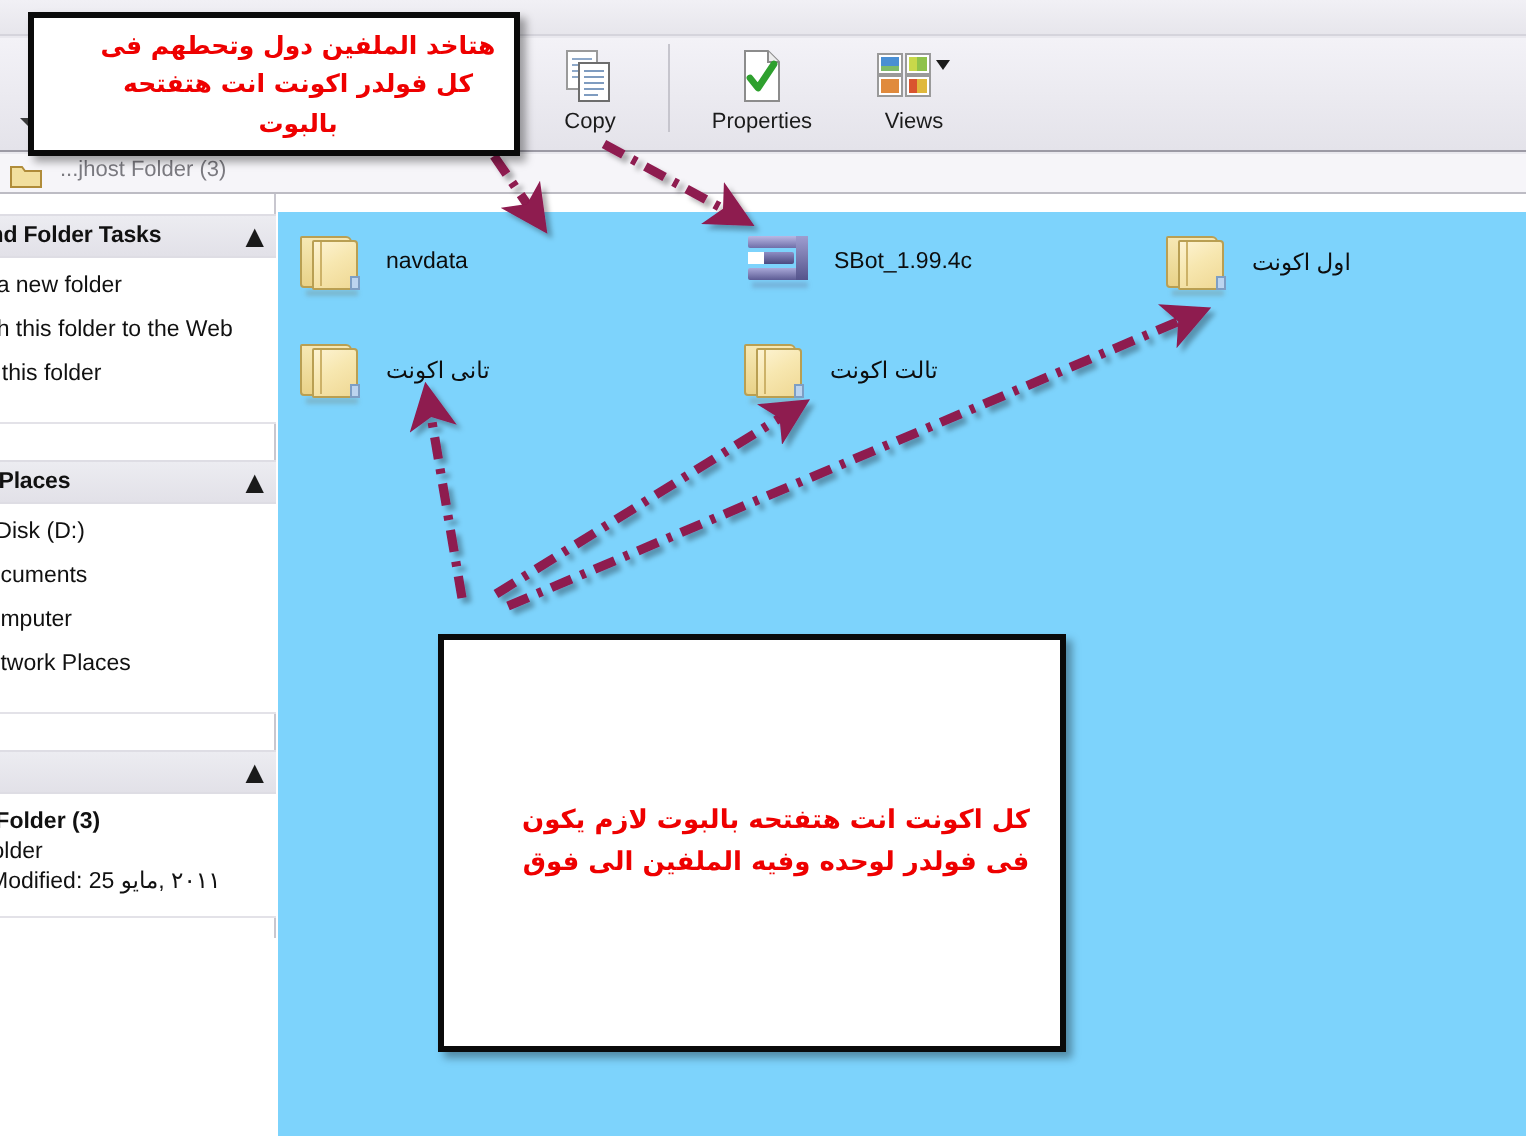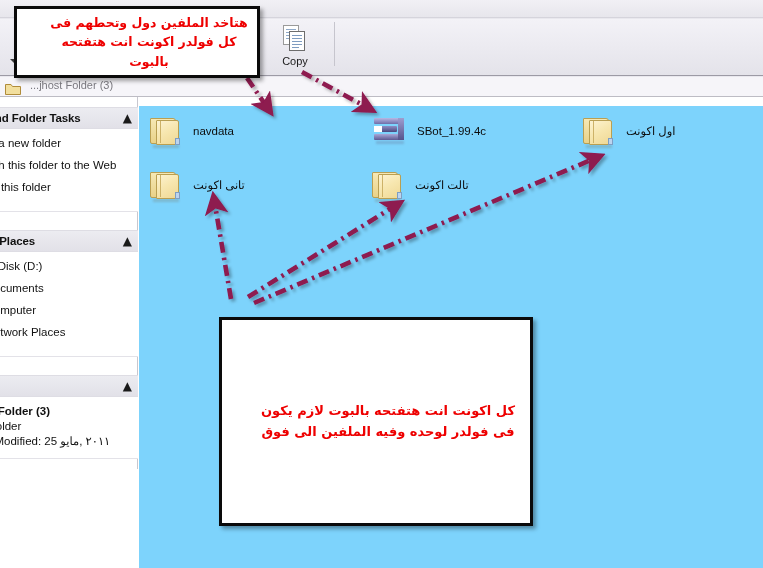--- a/index.html
+++ b/index.html
@@ -244,21 +244,50 @@
                 <line x1="10" y1="23.5" x2="17" y2="23.5"></line>
               </g>
             </svg>
           </div>
           <div class="tb-label">Copy</div>
         </div>
 
 
         <div class="tb-sep"></div>
 
-
+        <div class="tb-btn" style="width:80px">
+          <div class="tb-ico">
+            <svg width="24" height="28" viewBox="0 0 24 28">
+              <path d="M3.5 1.5 H15 L20.5 7 V26.5 H3.5 Z" fill="#ffffff" stroke="#8c8c8c"></path>
+              <path d="M15 1.5 V7 H20.5" fill="#ededed" stroke="#8c8c8c"></path>
+              <path d="M6 15 L10 20 L18 8" fill="none" stroke="#2ea02e" stroke-width="3.4" stroke-linecap="round" stroke-linejoin="round"></path>
+            </svg>
+          </div>
+          <div class="tb-label">Properties</div>
+        </div>
+
+        <div class="tb-btn" style="width:72px">
+          <div class="tb-ico">
+            <svg width="38" height="26" viewBox="0 0 38 26">
+              <rect x="1" y="2" width="12" height="10" fill="#ffffff" stroke="#9a9a9a"></rect>
+              <rect x="2.5" y="3.5" width="9" height="7" fill="#4a8fd4"></rect>
+              <rect x="2.5" y="8" width="9" height="2.5" fill="#7fbb6a"></rect>
+              <rect x="15" y="2" width="12" height="10" fill="#ffffff" stroke="#9a9a9a"></rect>
+              <rect x="16.5" y="3.5" width="9" height="7" fill="#8fc24a"></rect>
+              <rect x="16.5" y="3.5" width="4" height="7" fill="#c8d84a"></rect>
+              <rect x="1" y="13" width="12" height="10" fill="#ffffff" stroke="#9a9a9a"></rect>
+              <rect x="2.5" y="14.5" width="9" height="7" fill="#e08a3c"></rect>
+              <rect x="15" y="13" width="12" height="10" fill="#ffffff" stroke="#9a9a9a"></rect>
+              <rect x="16.5" y="14.5" width="9" height="7" fill="#e0b83c"></rect>
+              <rect x="16.5" y="14.5" width="4" height="7" fill="#d9552f"></rect>
+              <polygon points="30,5 37,5 33.5,10" fill="#1b1b1b"></polygon>
+            </svg>
+          </div>
+          <div class="tb-label">Views</div>
+        </div>
 
       </div>
     </div>
 
     <div id="addressbar">
       <div id="addr-folder-ico">
         <svg width="16" height="13" viewBox="0 0 16 13">
           <path d="M0.5 2.5 H6 L7.5 4.5 H15.5 V12.5 H0.5 Z" fill="#f2df9e" stroke="#b08c3a"></path>
         </svg>
       </div>

